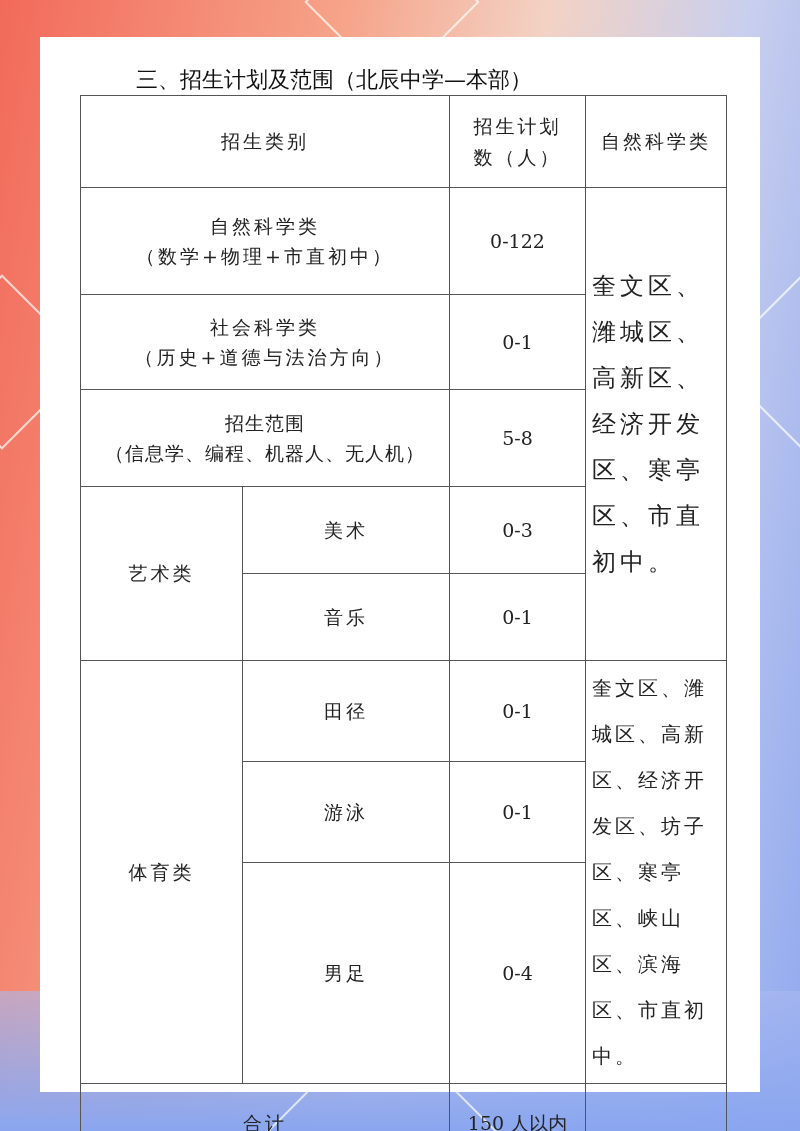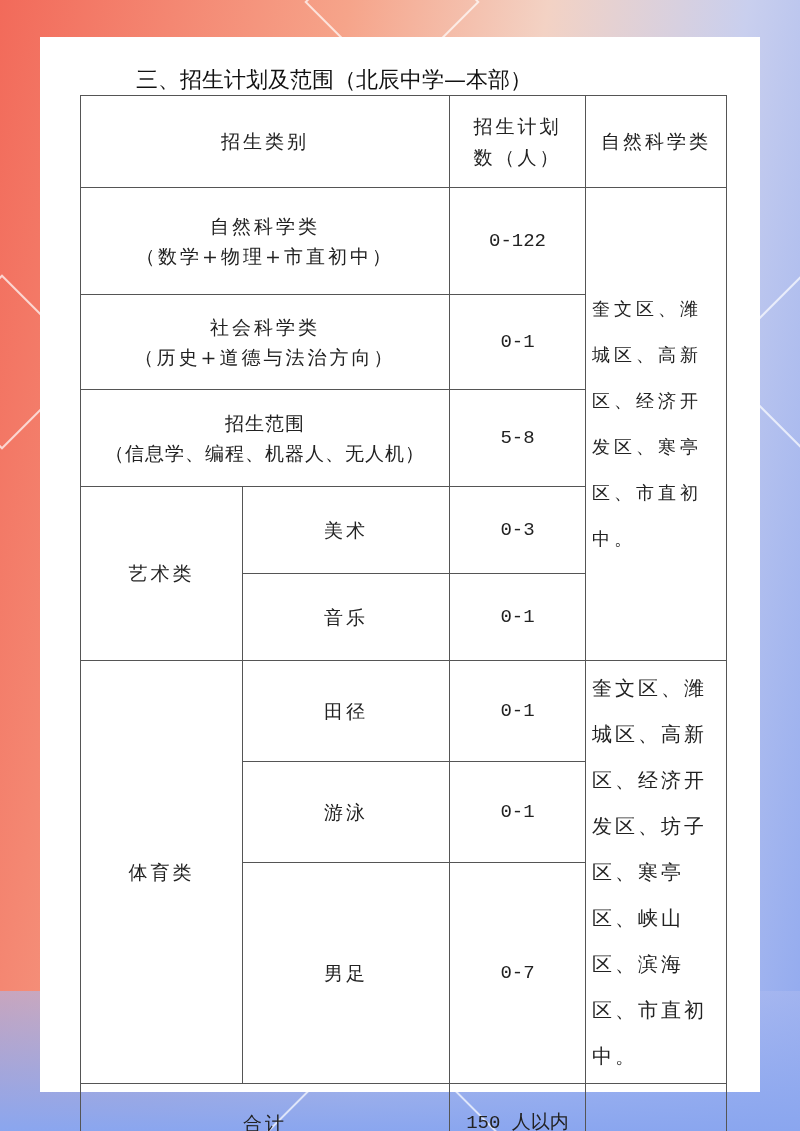--- a/index.html
+++ b/index.html
@@ -8,23 +8,23 @@
     font-family:"DejaVu Serif","Liberation Serif",serif;}
   .bgbottom{position:absolute;left:0;right:0;bottom:0;height:140px;
     background:linear-gradient(180deg,rgba(170,185,240,0.6),#8aa6ef);}
   .deco{position:absolute;border:2px solid rgba(255,255,255,0.7);transform:rotate(45deg);}
   .page{position:absolute;left:40px;top:37px;width:720px;height:1055px;background:#fff;}
   .title{position:absolute;left:96px;top:28px;font-family:"DejaVu Sans","Liberation Sans",sans-serif;
     font-size:22px;color:#111;letter-spacing:0px;}
   table{position:absolute;left:40px;top:58px;border-collapse:collapse;table-layout:fixed;}
   td{border:1.5px solid #555;text-align:center;vertical-align:middle;color:#222;font-size:19px;
     letter-spacing:3px;padding:0;line-height:1.6;}
-  .scope{font-size:18px;line-height:46px;letter-spacing:4px;padding:0 6px;text-align:left;}
+  .scope{font-size:24px;line-height:46px;letter-spacing:4px;padding:0 6px;text-align:left;}
   .scope2{font-size:20px;line-height:46px;letter-spacing:3px;padding:4px 6px;text-align:left;margin-top:16px;}
-  .cnt{letter-spacing:0;font-family:Liberation Mono, monospace;}
+  .cnt{letter-spacing:0;}
 </style>
 </head>
 <body>
 
 <div class="bgbottom"></div>
 <div class="deco" style="left:330px;top:-60px;width:120px;height:120px;"></div>
 <div class="deco" style="left:-60px;top:300px;width:120px;height:120px;"></div>
 <div class="deco" style="left:740px;top:300px;width:120px;height:120px;"></div>
 <div class="deco" style="left:300px;top:1050px;width:160px;height:160px;"></div>
 
@@ -70,21 +70,21 @@
       <td>田径</td>
       <td class="cnt">0-1</td>
       <td rowspan="3" class="scope2">奎文区、潍城区、高新区、经济开发区、坊子区、寒亭区、峡山区、滨海区、市直初中。</td>
     </tr>
     <tr style="height:87px">
       <td>游泳</td>
       <td class="cnt">0-1</td>
     </tr>
     <tr style="height:190px">
       <td>男足</td>
-      <td class="cnt">0-7</td>
+      <td class="cnt">0-4</td>
     </tr>
     <tr style="height:80px">
       <td colspan="2">合计</td>
       <td class="cnt">150 人以内</td>
       <td></td>
     </tr>
   </tbody>
     </table>
 </div>
 

